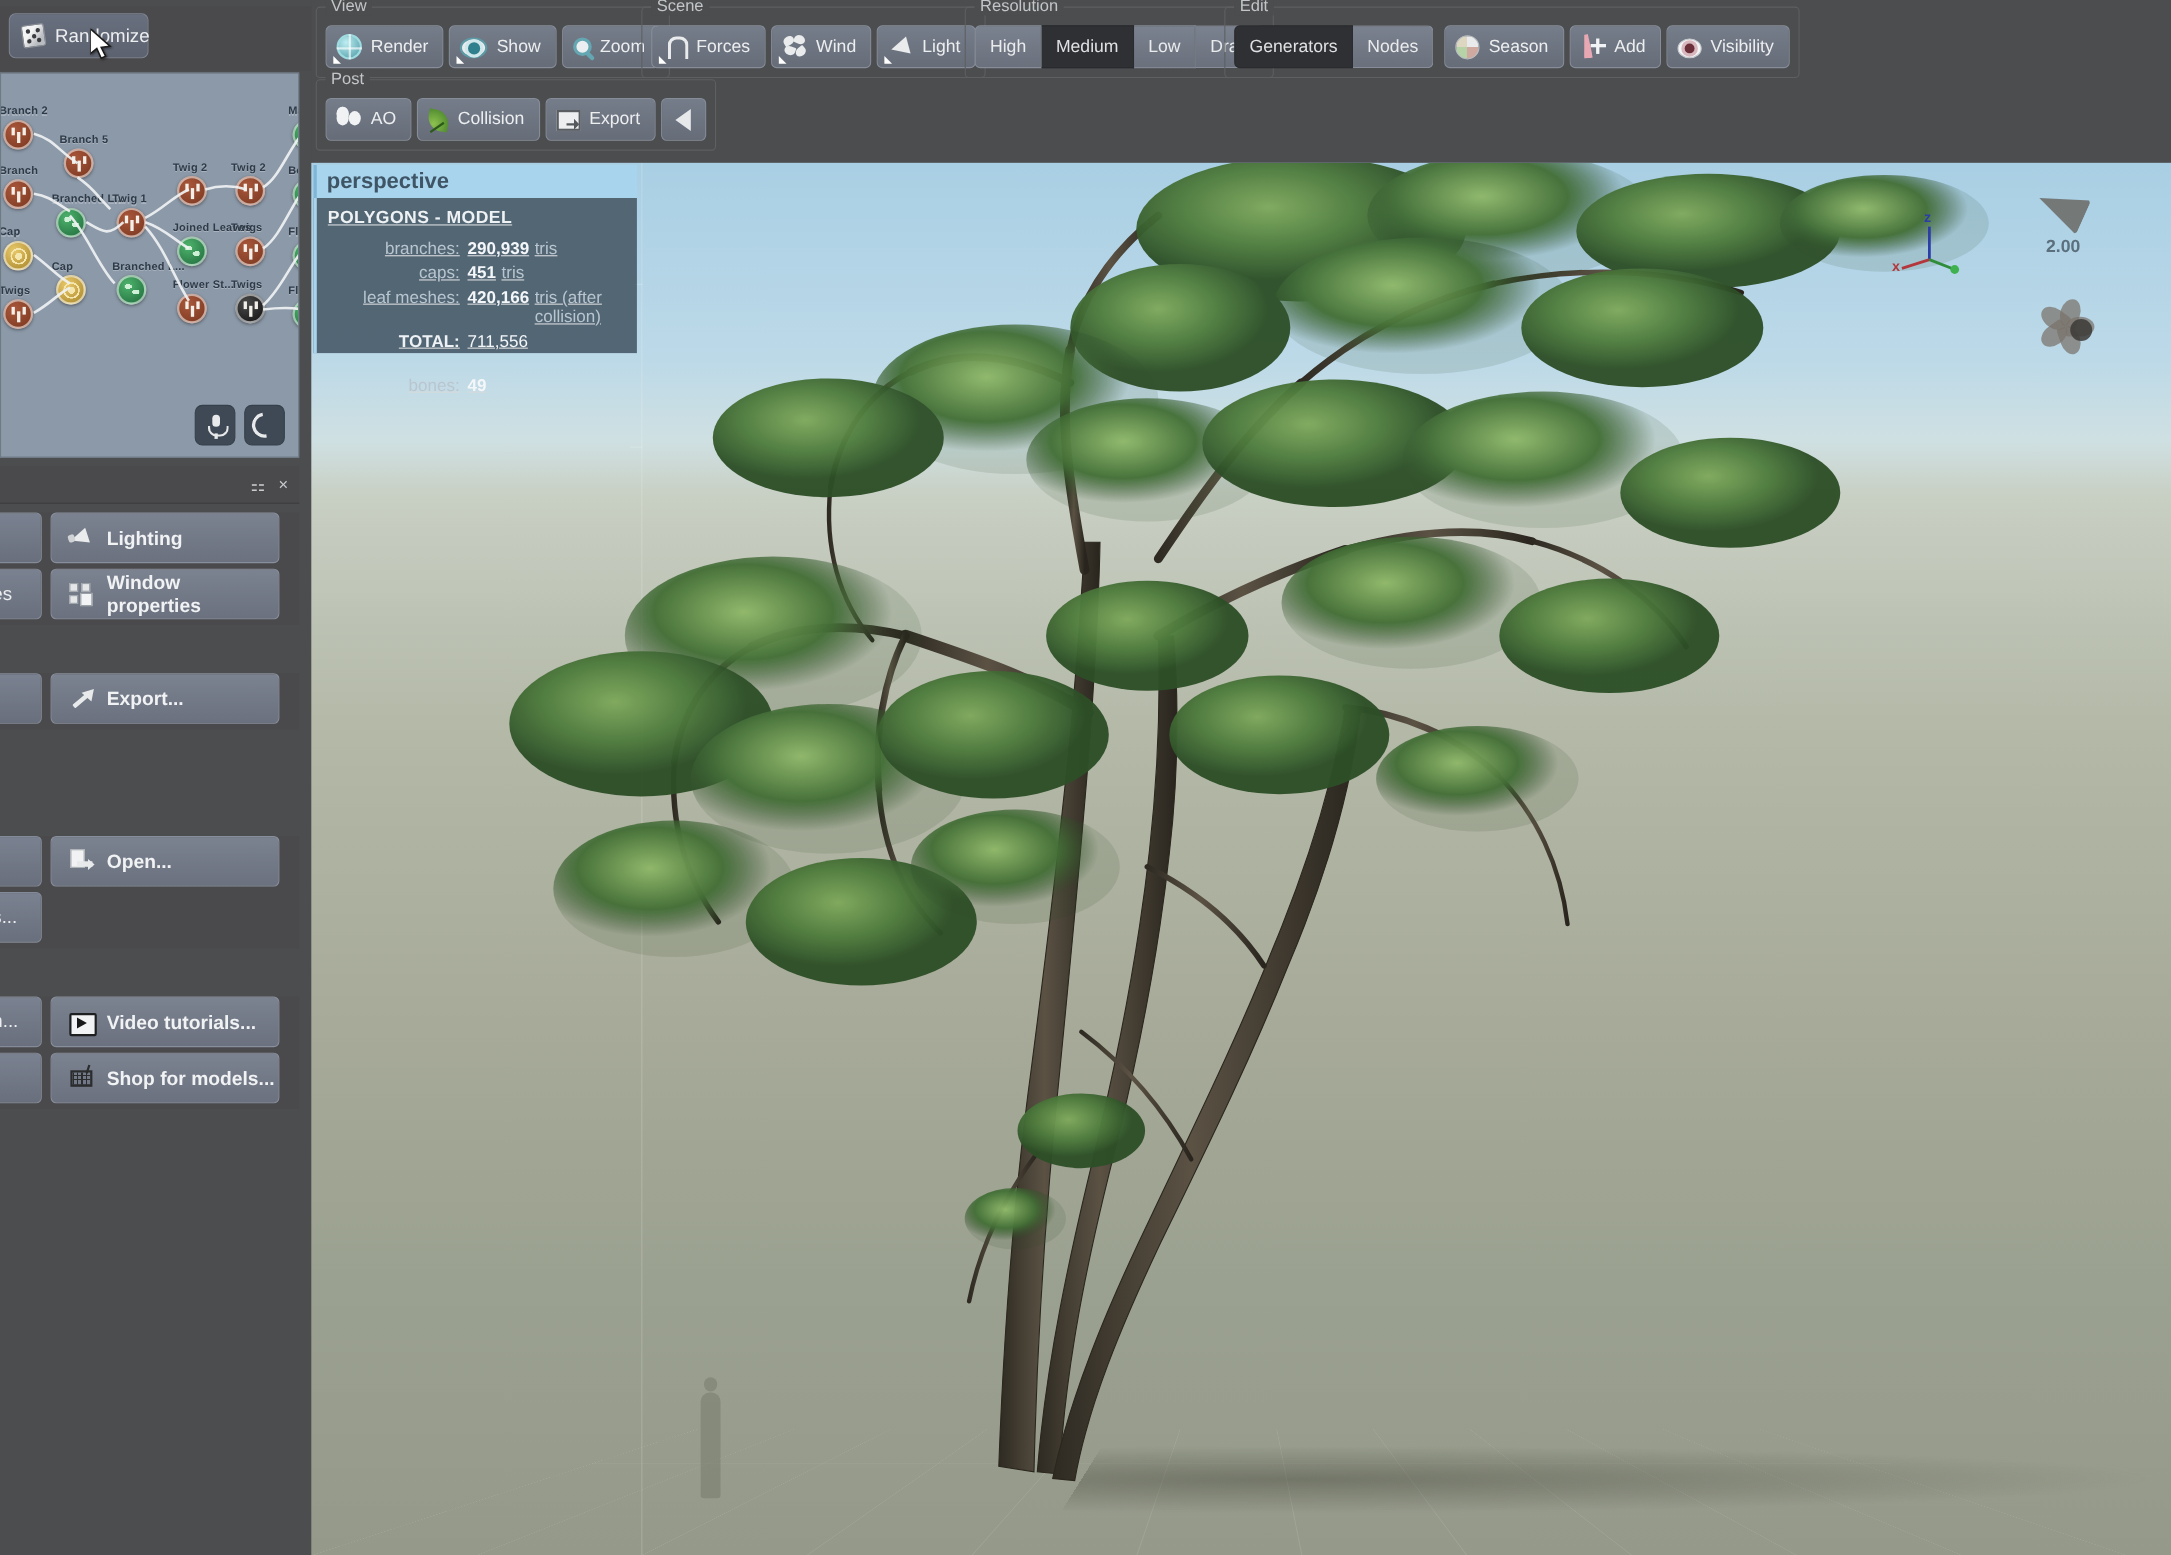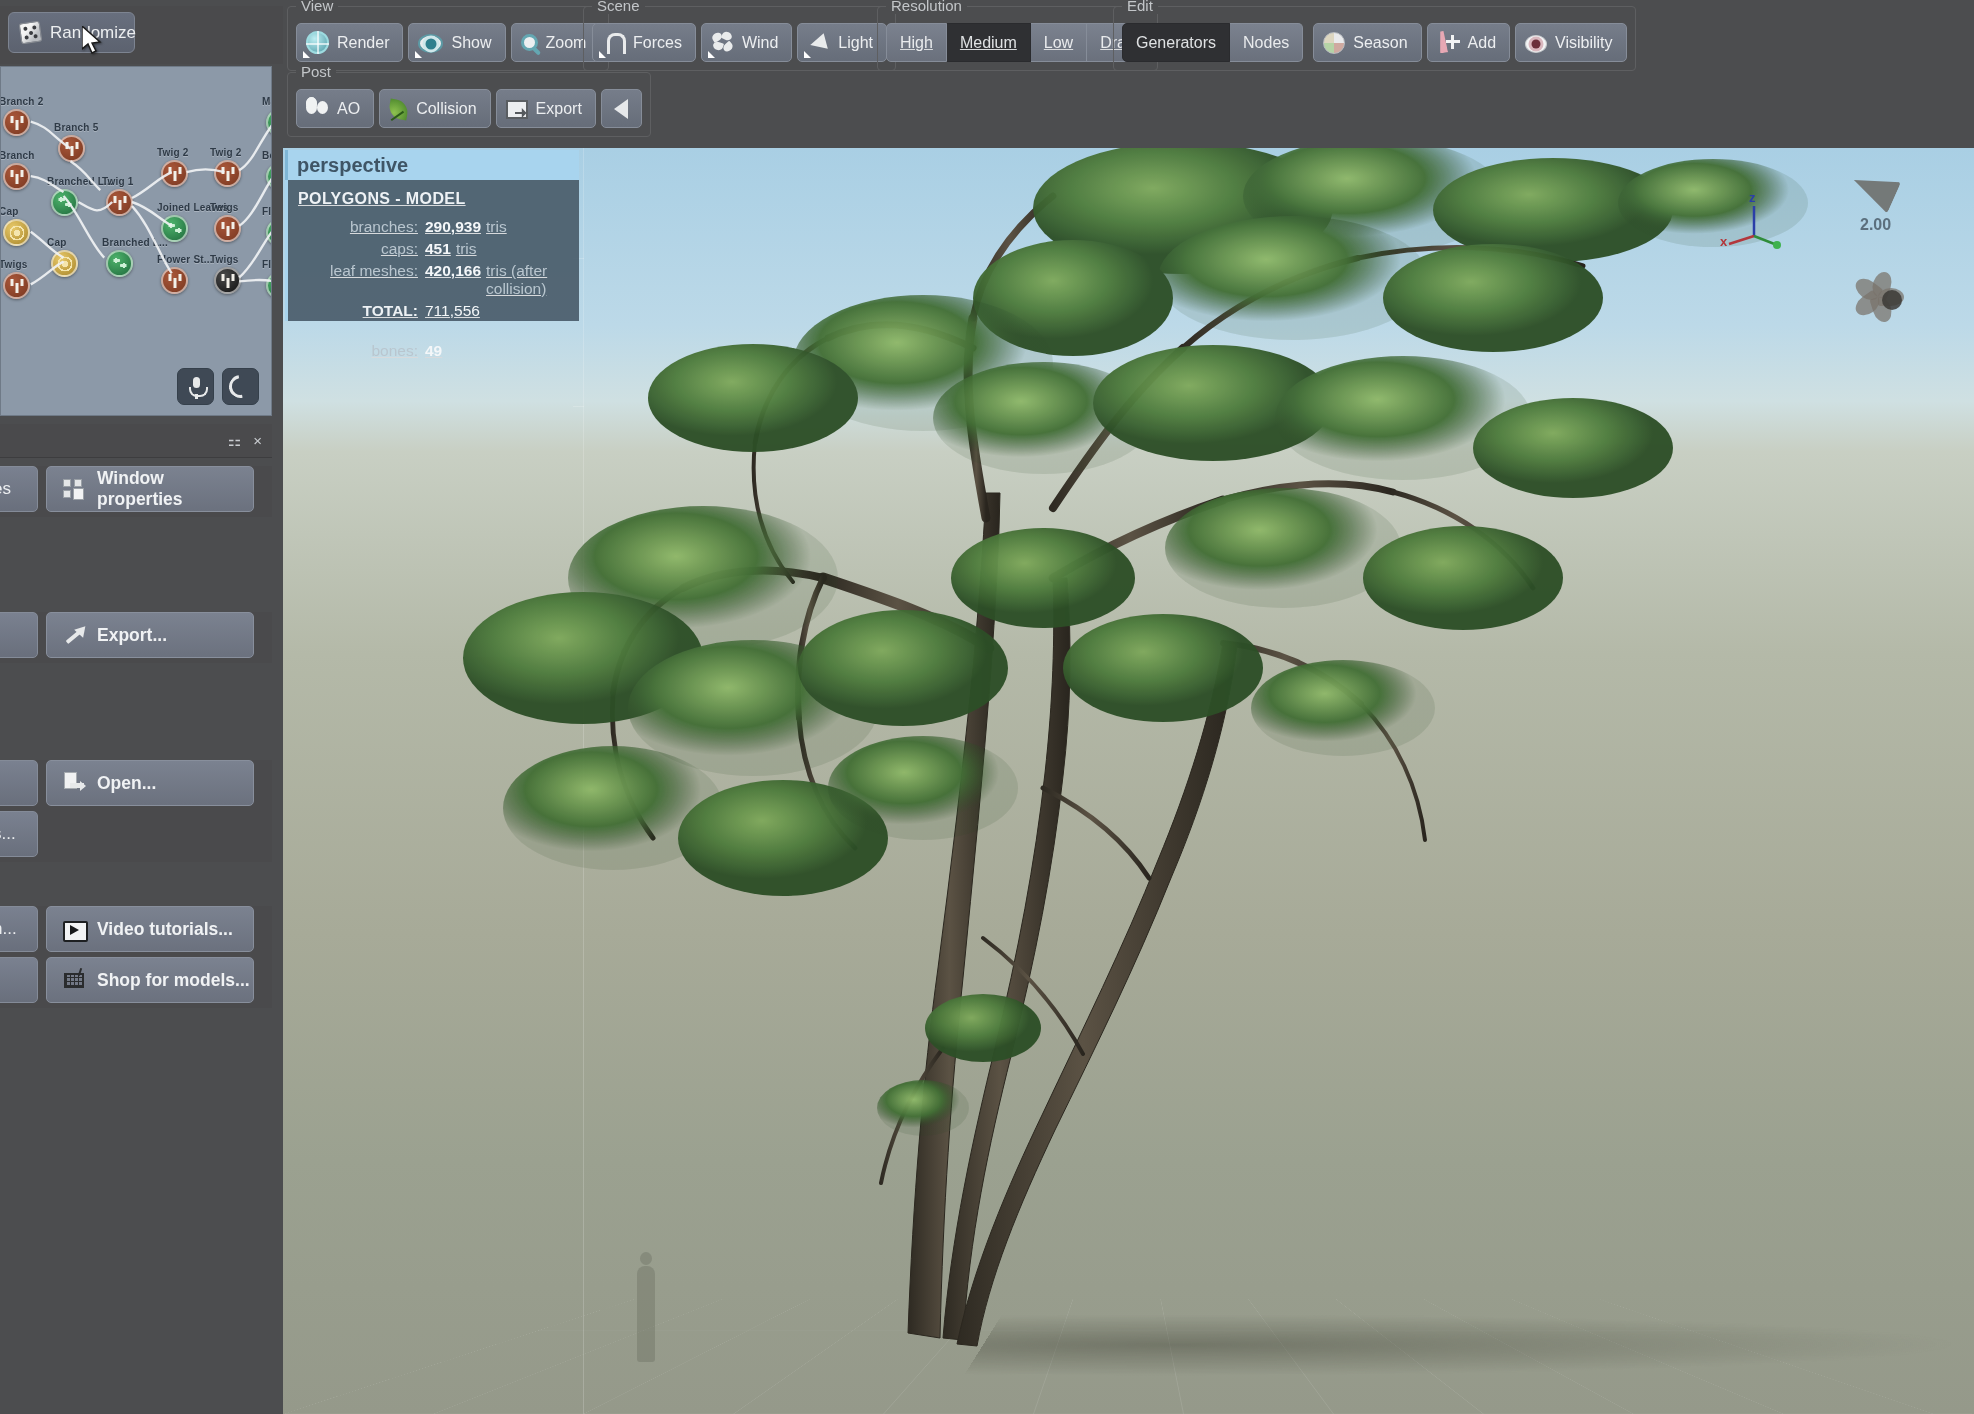--- a/index.html
+++ b/index.html
@@ -397,20 +397,27 @@
     </div>
 
     <div class="prop-header">
       <span>⚏</span>
       <span>×</span>
     </div>
 
     <div id="sidebar-sections">
         <div class="tool-section" style="top: 466px;">
           <div class="tool-row">
+            <div class="halfbtn"></div>
+            <div class="mainbtn">
+              <span class="ico ico-light"></span>
+              <span>Lighting</span>
+            </div>
+          </div>
+          <div class="tool-row">
             <div class="halfbtn">es</div>
             <div class="mainbtn">
               <span class="ico ico-window">
                 <i></i>
                 <i></i>
                 <i></i>
                 <i></i>
               </span>
               <span>Window properties</span>
             </div>
@@ -495,21 +502,21 @@
               <span>Wind</span>
               <span class="corner"></span>
             </div>
             <div class="tb-btn">
               <span class="gi gi-lamp"></span>
               <span>Light</span>
               <span class="corner"></span>
             </div>
           </div>
         </div>
-        <div class="tb-group" style="left: 594px; top: 6px; text-decoration: underline;">
+        <div class="tb-group" style="left: 594px; top: 6px;">
           <span class="legend">Resolution</span>
           <div class="tb-btns">
             <div class="seg">
               <div class="sgi">High</div>
               <div class="sgi active">Medium</div>
               <div class="sgi">Low</div>
               <div class="sgi">Draft</div>
             </div>
           </div>
         </div>

